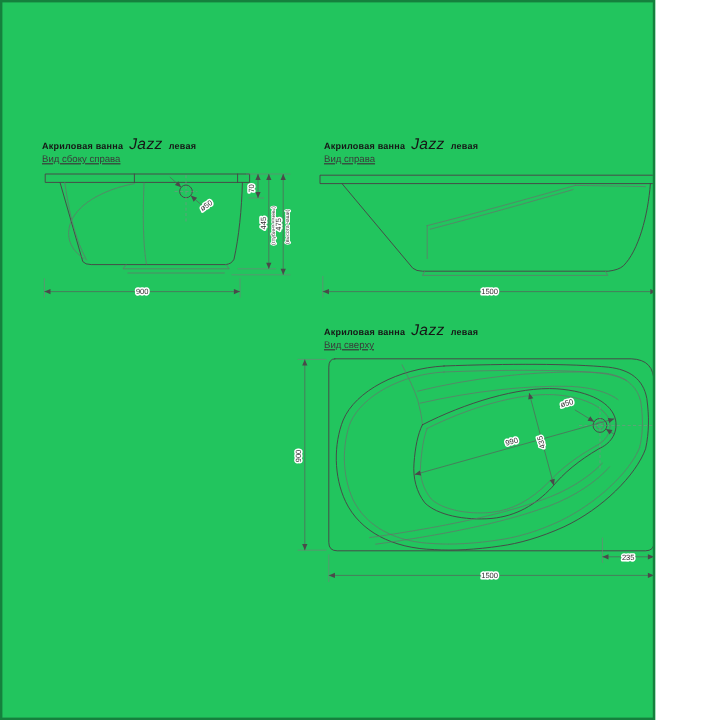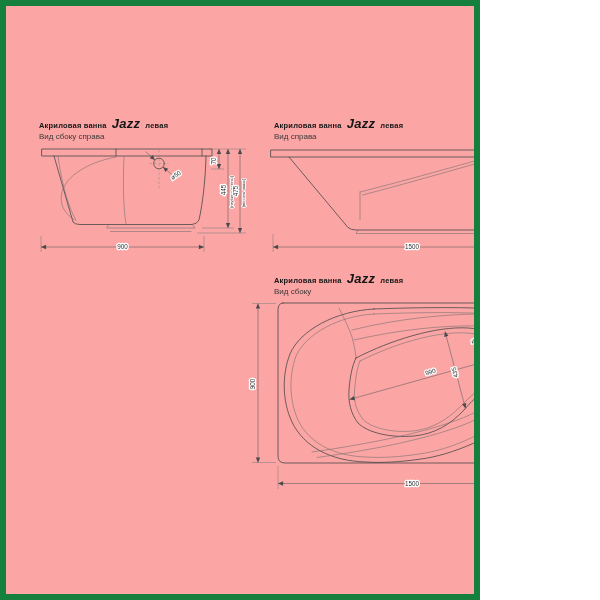--- a/index.html
+++ b/index.html
@@ -1,22 +1,22 @@
 <!DOCTYPE html>
 <html><head>
 <meta charset="utf-8">
 <style>
   html,body{margin:0;padding:0;background:#fff;}
-  #canvas{position:relative;width:480px;height:600px;background:#fca5a5;border:6px solid #15803d;box-sizing:border-box;
+  #canvas{position:relative;width:546px;height:600px;background:#22c55e;border:2px solid #15803d;box-sizing:border-box;
           font-family:"Liberation Sans",sans-serif;overflow:hidden;}
   .vtitle{position:absolute;color:#161616;}
   .t1{display:flex;align-items:baseline;gap:5px;white-space:nowrap;}
   .pfx,.var{font-size:7.5px;font-weight:bold;letter-spacing:.2px;}
-  .prod{font-size:13px;font-weight:bold;font-style:italic;letter-spacing:.3px;}
-  .t2{font-size:8px;color:#3a3a3a;margin-top:1px;}
+  .prod{font-size:13px;font-weight:normal;font-style:italic;letter-spacing:.3px;}
+  .t2{font-size:8px;color:#3a3a3a;margin-top:1px;text-decoration:underline;}
   svg{position:absolute;left:0;top:0;}
   .ln{fill:none;stroke:#474747;stroke-width:.8;stroke-linecap:round;stroke-linejoin:round;}
   .ln2{fill:none;stroke:#6d6d6d;stroke-width:.55;stroke-linecap:round;stroke-linejoin:round;}
   .dml{fill:none;stroke:#5a5a5a;stroke-width:.55;}
   .ext{fill:none;stroke:#7a7a7a;stroke-width:.5;}
   .dsh{fill:none;stroke:#8a8a8a;stroke-width:.5;stroke-dasharray:2.6 1.9;}
   text.dim{font-family:"Liberation Sans",sans-serif;font-size:6.3px;fill:#2e2e2e;
            paint-order:stroke;stroke:#fff;stroke-width:2.6px;stroke-linejoin:round;text-anchor:middle;}
   text.dim-small{font-size:4.3px;stroke-width:1.6px;fill:#444;}
 </style>
@@ -42,21 +42,21 @@
     </div>
     <div class="t2">Вид справа</div>
   </div>
 
   <div class="vtitle" style="left:268px;top:265px">
     <div class="t1">
       <span class="pfx">Акриловая ванна</span>
       <span class="prod">Jazz</span>
       <span class="var">левая</span>
     </div>
-    <div class="t2">Вид сбоку</div>
+    <div class="t2">Вид сверху</div>
   </div>
 
   <svg width="600" height="600" viewBox="0 0 600 600">
     <defs>
       <marker id="arr" markerUnits="userSpaceOnUse" markerWidth="6" markerHeight="6" viewBox="0 0 6 6" refX="5.6" refY="3" orient="auto-start-reverse">
         <path d="M0.5,0.8 L5.6,3 L0.5,5.2 Z" fill="#4a4a4a"></path>
       </marker>
     </defs>
 
     <g>

